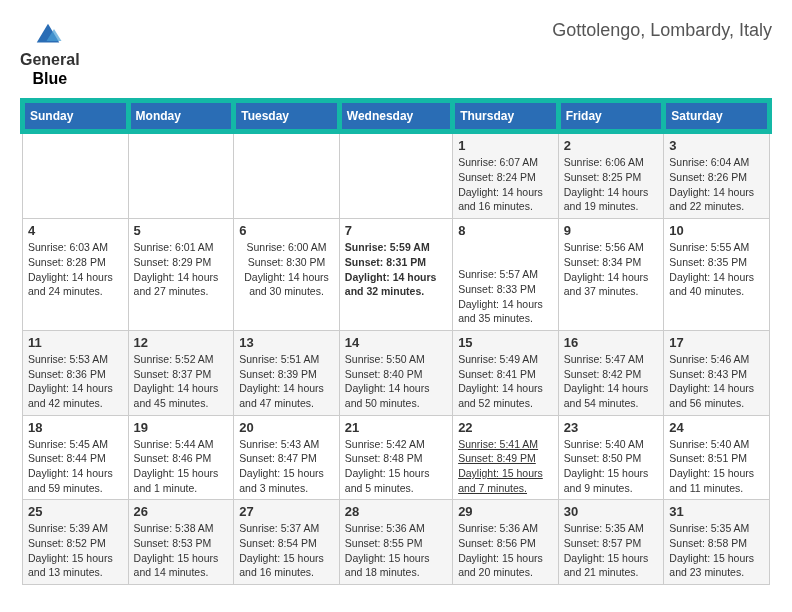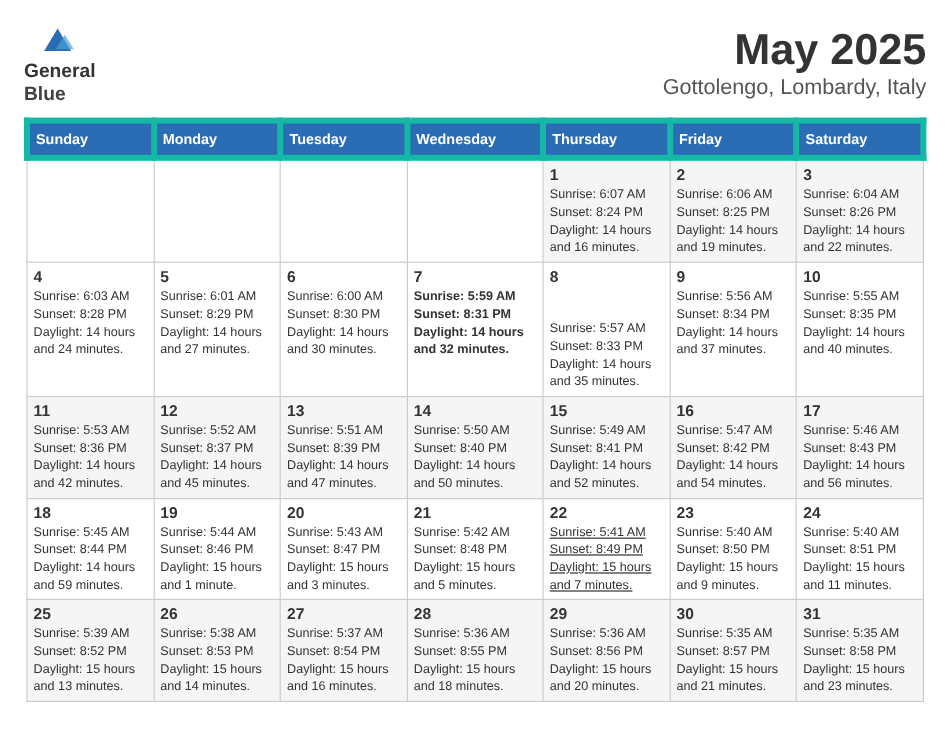--- a/index.html
+++ b/index.html
@@ -22,21 +22,21 @@
       flex-direction: column;
     }
     .logo-text {
       display: flex;
       flex-direction: column;
       font-size: 16px;
       font-weight: bold;
       line-height: 1.2;
     }
     .logo-general { color: #333; }
-    .logo-blue { color: #404040; }
+    .logo-blue { color: #000000; text-align: center; }
     .logo-icon {
       width: 30px;
       height: 30px;
       margin-right: 4px;
     }
     .title-block {
       text-align: right;
     }
     .title-block h1 {
       font-size: 36px;
@@ -95,21 +95,20 @@
     <svg class="logo-icon" viewBox="0 0 40 40">
       <polygon points="20,5 35,30 5,30" fill="#2a6db5"></polygon>
       <polygon points="28,12 38,28 18,28" fill="#4a9fd5" opacity="0.7"></polygon>
     </svg>
     <div class="logo-text">
       <span class="logo-general">General</span>
       <span class="logo-blue">Blue</span>
     </div>
   </div>
   <div class="title-block">
-    <h1>May 2025</h1>
     <h2>Gottolengo, Lombardy, Italy</h2>
   </div>
 </div>
 
 <table>
   <thead>
     <tr>
     <th>Sunday</th>
         <th>Monday</th>
         <th>Tuesday</th>
@@ -157,21 +156,21 @@
         </td>
         <td>
           <span class="day-number">5</span>
           <div class="day-info" style="white-space: pre-line;">Sunrise: 6:01 AM
 Sunset: 8:29 PM
 Daylight: 14 hours
 and 27 minutes.</div>
         </td>
         <td>
           <span class="day-number">6</span>
-          <div class="day-info" style="white-space: pre-line;">Sunrise: 6:00 AM
+          <div class="day-info" style="white-space: pre-line; text-align: center;">Sunrise: 6:00 AM
 Sunset: 8:30 PM
 Daylight: 14 hours
 and 30 minutes.</div>
         </td>
         <td>
           <span class="day-number">7</span>
           <div class="day-info" style="white-space: pre-line; font-weight: bold;">Sunrise: 5:59 AM
 Sunset: 8:31 PM
 Daylight: 14 hours
 and 32 minutes.</div>

